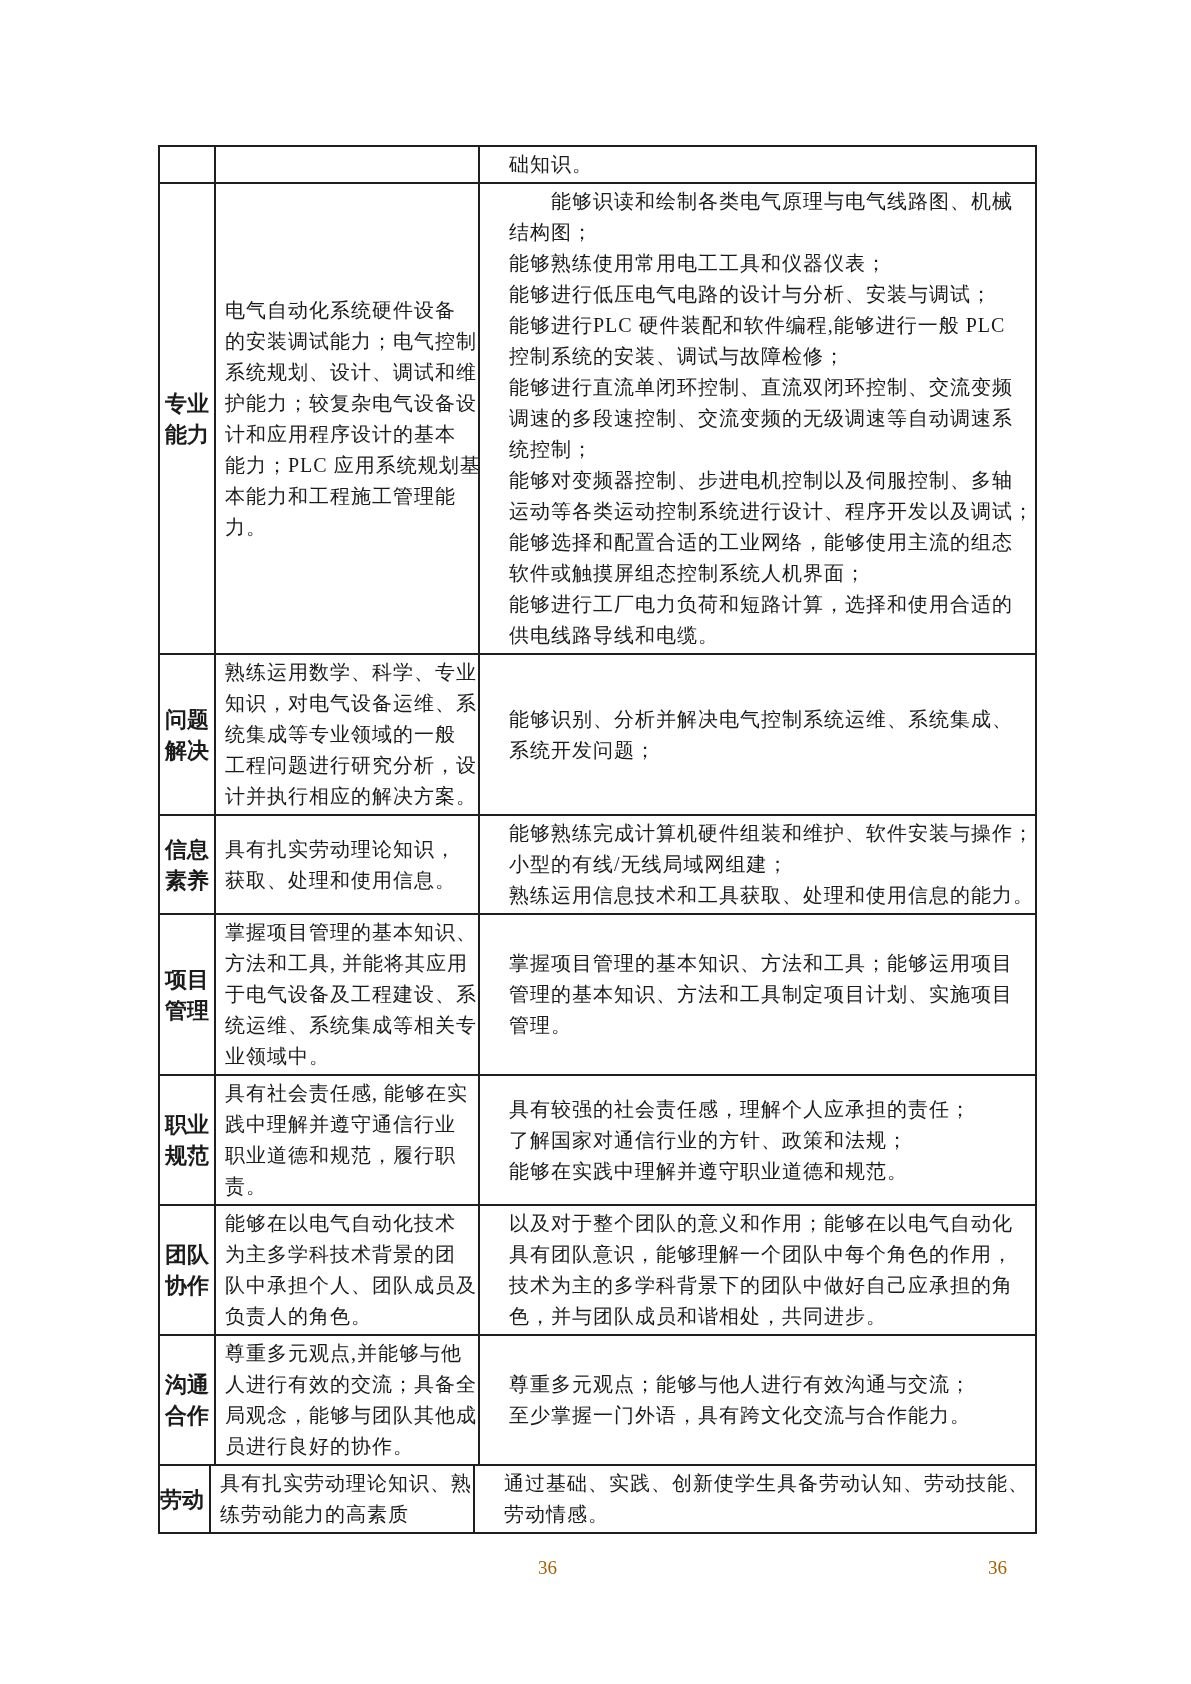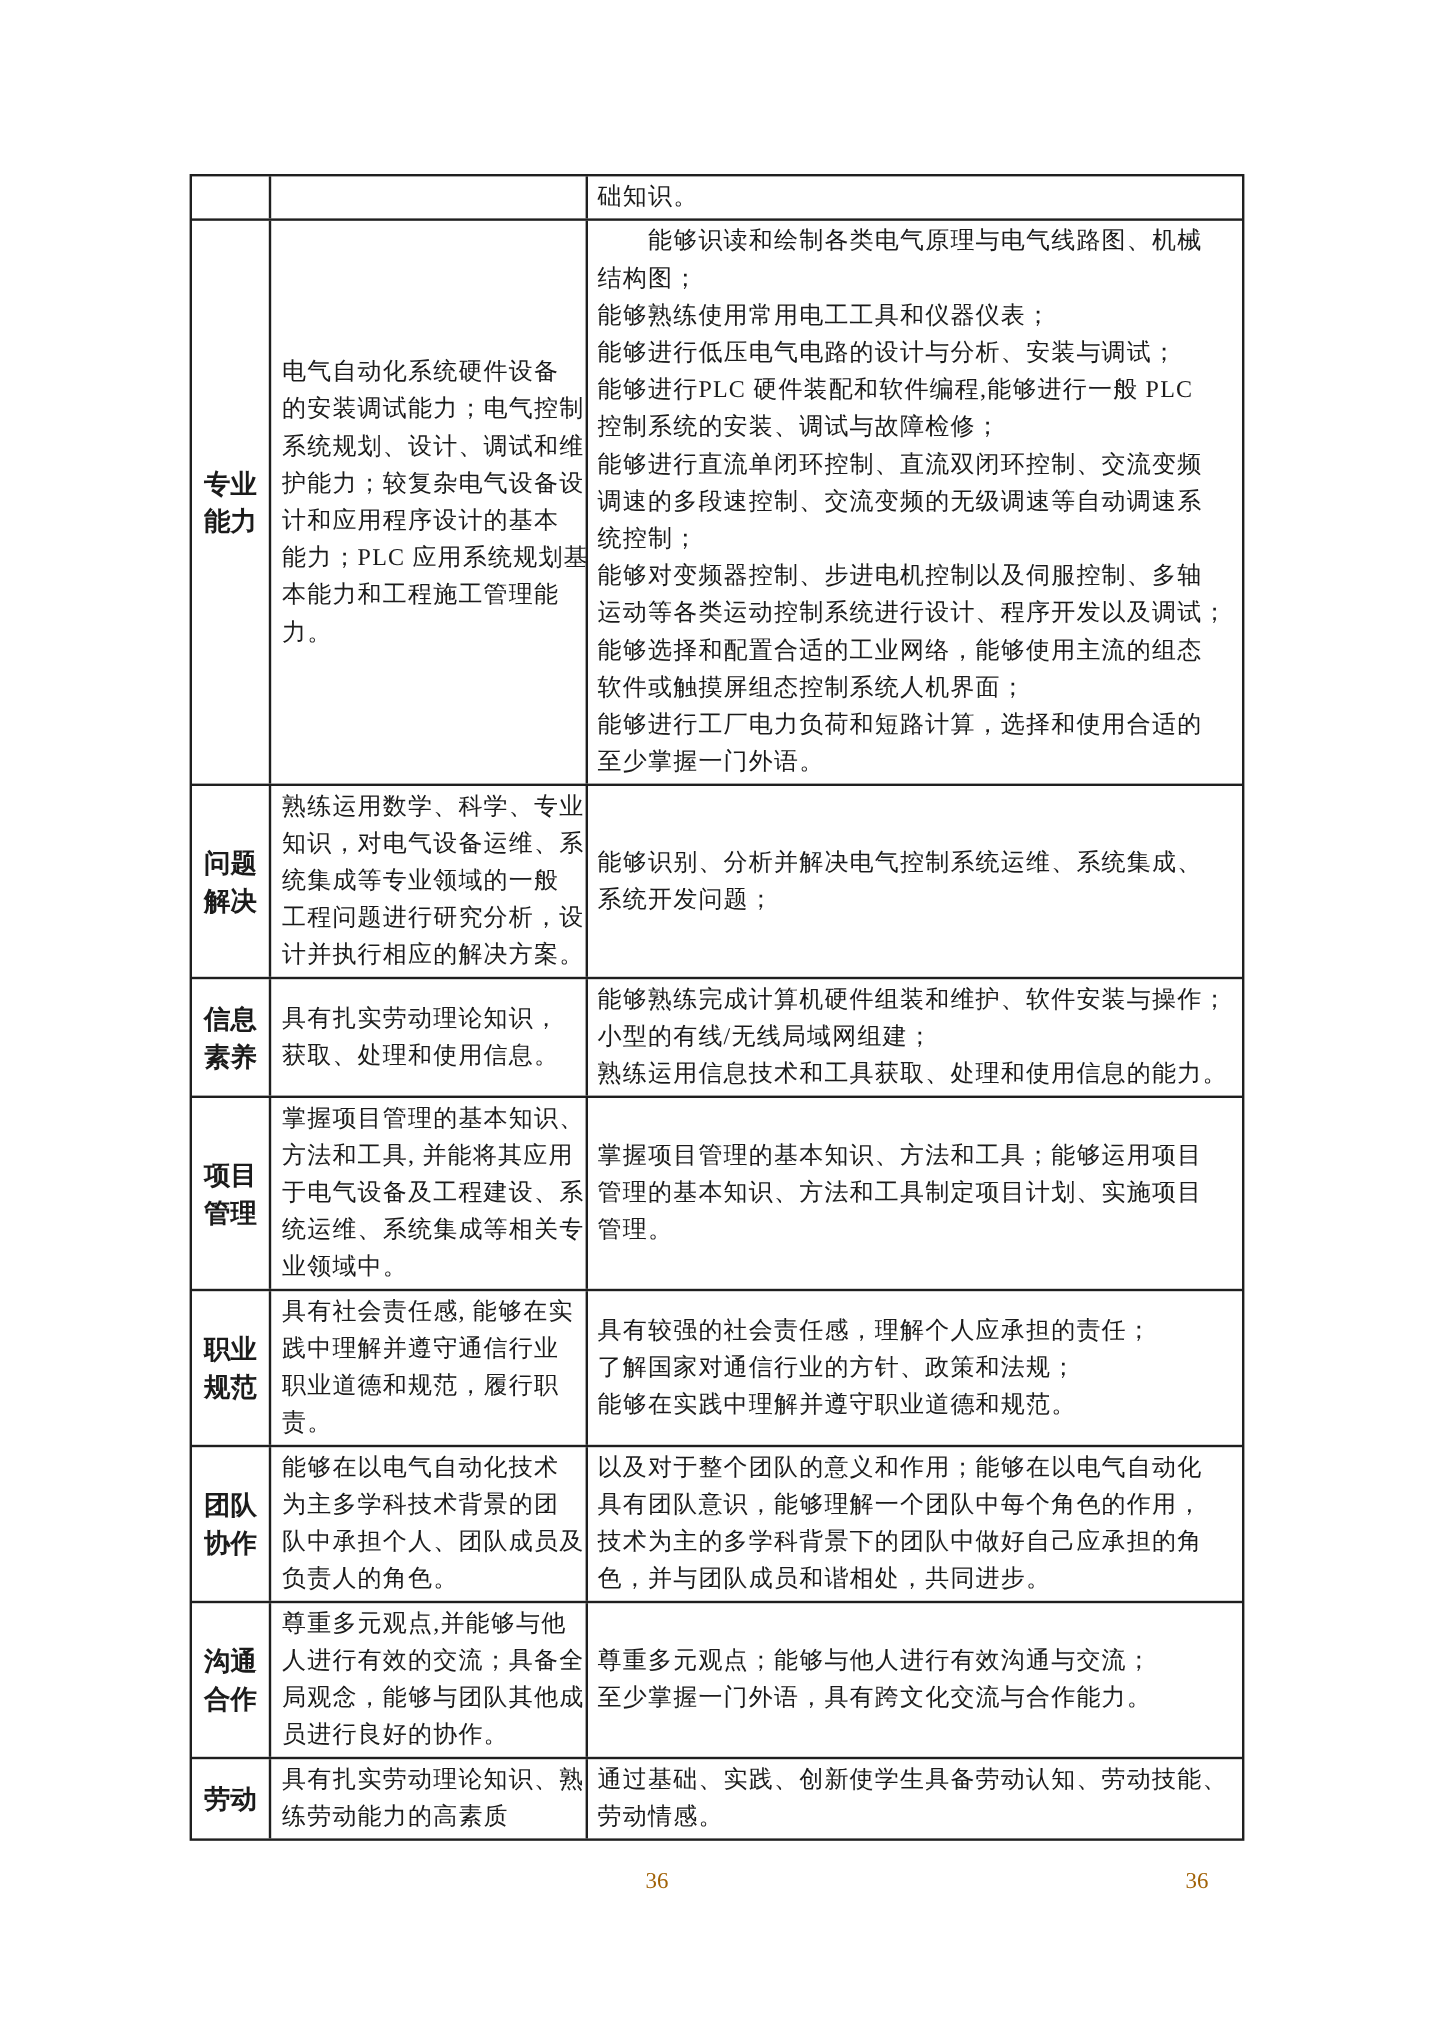--- a/index.html
+++ b/index.html
@@ -24,39 +24,39 @@
   }
   .row:last-child { border-bottom: none; justify-content: flex-end; }
 
   .cell {
     display: flex;
     flex-direction: column;
     justify-content: center;
     padding: 2px 4px;
   }
   .cell-label {
-    width: 64px;
+    width: 54px;
     align-items: center;
     font-family: "Liberation Sans", sans-serif;
     font-weight: bold;
     font-size: 22px;
     line-height: 31px;
     flex-shrink: 0;
   }
   .cell-mid {
     width: 264px;
     border-left: 2px solid #1f1f1f;
     padding-left: 9px;
     padding-right: 6px;
     flex-shrink: 0;
   }
   .cell-right {
     flex: 1;
     border-left: 2px solid #1f1f1f;
-    padding-left: 8px;
+    padding-left: 29px;
     padding-right: 6px;
   }
   .line {
     font-size: 20px;
     line-height: 31px;
     letter-spacing: 1px;
     white-space: nowrap;
   }
   .label-line {
     font-size: 22px;
@@ -109,21 +109,21 @@
         <div class="line">能够进行PLC 硬件装配和软件编程,能够进行一般 PLC</div>
         <div class="line">控制系统的安装、调试与故障检修；</div>
         <div class="line">能够进行直流单闭环控制、直流双闭环控制、交流变频</div>
         <div class="line">调速的多段速控制、交流变频的无级调速等自动调速系</div>
         <div class="line">统控制；</div>
         <div class="line">能够对变频器控制、步进电机控制以及伺服控制、多轴</div>
         <div class="line">运动等各类运动控制系统进行设计、程序开发以及调试；</div>
         <div class="line">能够选择和配置合适的工业网络，能够使用主流的组态</div>
         <div class="line">软件或触摸屏组态控制系统人机界面；</div>
         <div class="line">能够进行工厂电力负荷和短路计算，选择和使用合适的</div>
-        <div class="line">至少掌握一门外语。</div>
+        <div class="line">供电线路导线和电缆。</div>
       </div>
     </div>
     <div class="row">
       <div class="cell cell-label">
         <div class="label-line">问题</div>
         <div class="label-line">解决</div>
       </div>
       <div class="cell cell-mid">
         <div class="line">熟练运用数学、科学、专业</div>
         <div class="line">知识，对电气设备运维、系</div>

